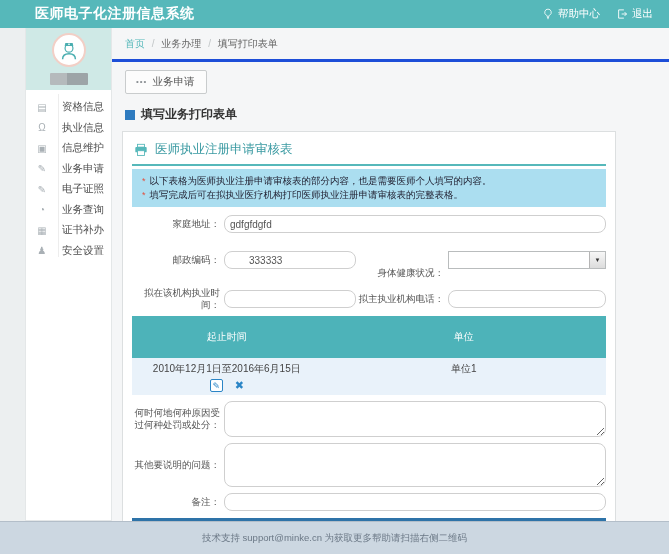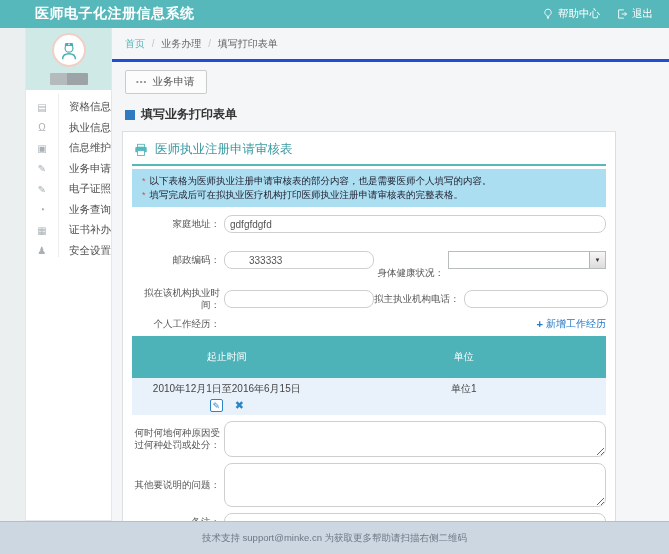--- a/index.html
+++ b/index.html
@@ -26,21 +26,21 @@
   .avatar{
     width:34px;height:34px;border-radius:50%;background:#fff;border:2px solid #f2cfc6;
     display:flex;align-items:center;justify-content:center;box-sizing:border-box;
   }
   .name-redacted{width:38px;height:12px;margin-top:6px;border-radius:1px;
     background:linear-gradient(90deg,#b5babc 0 45%,#9da4a7 45% 100%);}
   .menu{position:relative;padding-top:7px;}
   .menu::after{content:"";position:absolute;left:32px;top:4px;bottom:4px;width:1px;background:#ededed;}
   .menu-item{display:flex;align-items:center;height:20.5px;cursor:pointer;}
   .menu-ico{width:32px;text-align:center;color:#a9b0b5;font-size:10px;flex:none;}
-  .menu-lbl{padding-left:11px;color:#4d4d4d;font-size:10.5px;}
+  .menu-lbl{padding-left:4px;color:#4d4d4d;font-size:10.5px;}
   
   .main{position:absolute;left:112px;top:28px;right:0;bottom:33px;background:#f5f6f7;overflow:hidden;}
   .breadcrumb{padding:9px 0 8px 13px;border-bottom:3px solid #1d4ed8;font-size:10px;color:#999;}
   .crumb-link{color:#56b8ba;cursor:pointer;}
   .crumb-sep{color:#c2c6c8;margin:0 4px;}
   .crumb-cur{color:#666;}
   .back-btn{
     display:inline-flex;align-items:center;gap:5px;margin:8px 0 0 13px;
     padding:4px 12px 4px 10px;background:#fcfcfc;border:1px solid #c9cccd;border-radius:2px;
     color:#555;font-size:10.5px;cursor:pointer;
@@ -55,21 +55,21 @@
   }
   .panel-hd{display:flex;align-items:center;gap:7px;padding:3px 2px 6px 2px;border-bottom:2px solid #56b8ba;}
   .panel-hd-title{color:#3a9aa2;font-size:12.5px;}
   .notice{background:#abdef0;margin-top:3px;padding:5px 10px;line-height:14px;font-size:9.5px;color:#223;}
   .notice .ast{color:#e3503e;margin-right:4px;font-size:9px;}
   .frow{display:flex;align-items:center;margin-top:8px;}
   .flabel{width:92px;flex:none;text-align:right;color:#555;font-size:9.5px;padding-right:4px;box-sizing:border-box;line-height:12px;}
   .tx{border:1px solid #cfcfcf;border-radius:8px;height:18px;box-sizing:border-box;
       font-size:10px;color:#555;padding:2px 5px;font-family:inherit;background:#fff;outline:none;}
   .grow{flex:1;}
-  .w150{width:150px;padding-left:24px;}
+  .w150{width:132px;padding-left:24px;}
   .w158{width:158px;}
   .sel{position:relative;display:flex;align-items:center;border:1px solid #b9bcbd;height:18px;box-sizing:border-box;background:#fff;cursor:pointer;}
   .sel-val{flex:1;font-size:10px;color:#555;padding:0 5px;}
   .sel-arrow{width:15px;height:100%;border-left:1px solid #b5b5b5;background:linear-gradient(#f7f7f7,#dcdcdc);
       display:flex;align-items:center;justify-content:center;font-size:6px;color:#333;flex:none;}
   .add-link{margin-left:auto;color:#2277c8;font-size:10px;cursor:pointer;display:flex;align-items:center;gap:3px;}
   .add-plus{font-weight:bold;font-size:11px;}
   
   .wtable{margin-top:5px;width:100%;border-collapse:collapse;}
   .wtable th{background:#4db3b9;color:#fff;font-weight:normal;font-size:10px;padding:14px 0;text-align:center;}
@@ -231,27 +231,20 @@
       </div>
     </div>
 
     <div class="frow">
       <span class="flabel">拟在该机构执业时间：</span>
       <input class="tx w150" type="text" value="" style="">
       <span class="flabel" style="margin-left:auto;width:auto;">拟主执业机构电话：</span>
       <input class="tx w158" type="text" value="" style="">
     </div>
 
-    <div class="frow" style="margin-top:6px;">
-      <span class="flabel">个人工作经历：</span>
-      <span class="add-link">
-        <span class="add-plus">+</span>
-        <span>新增工作经历</span>
-      </span>
-    </div>
 
     <table class="wtable">
       <thead>
         <tr>
           <th class="c1">起止时间</th>
           <th>单位</th>
         </tr>
       </thead>
       <tbody>
         <tr>

